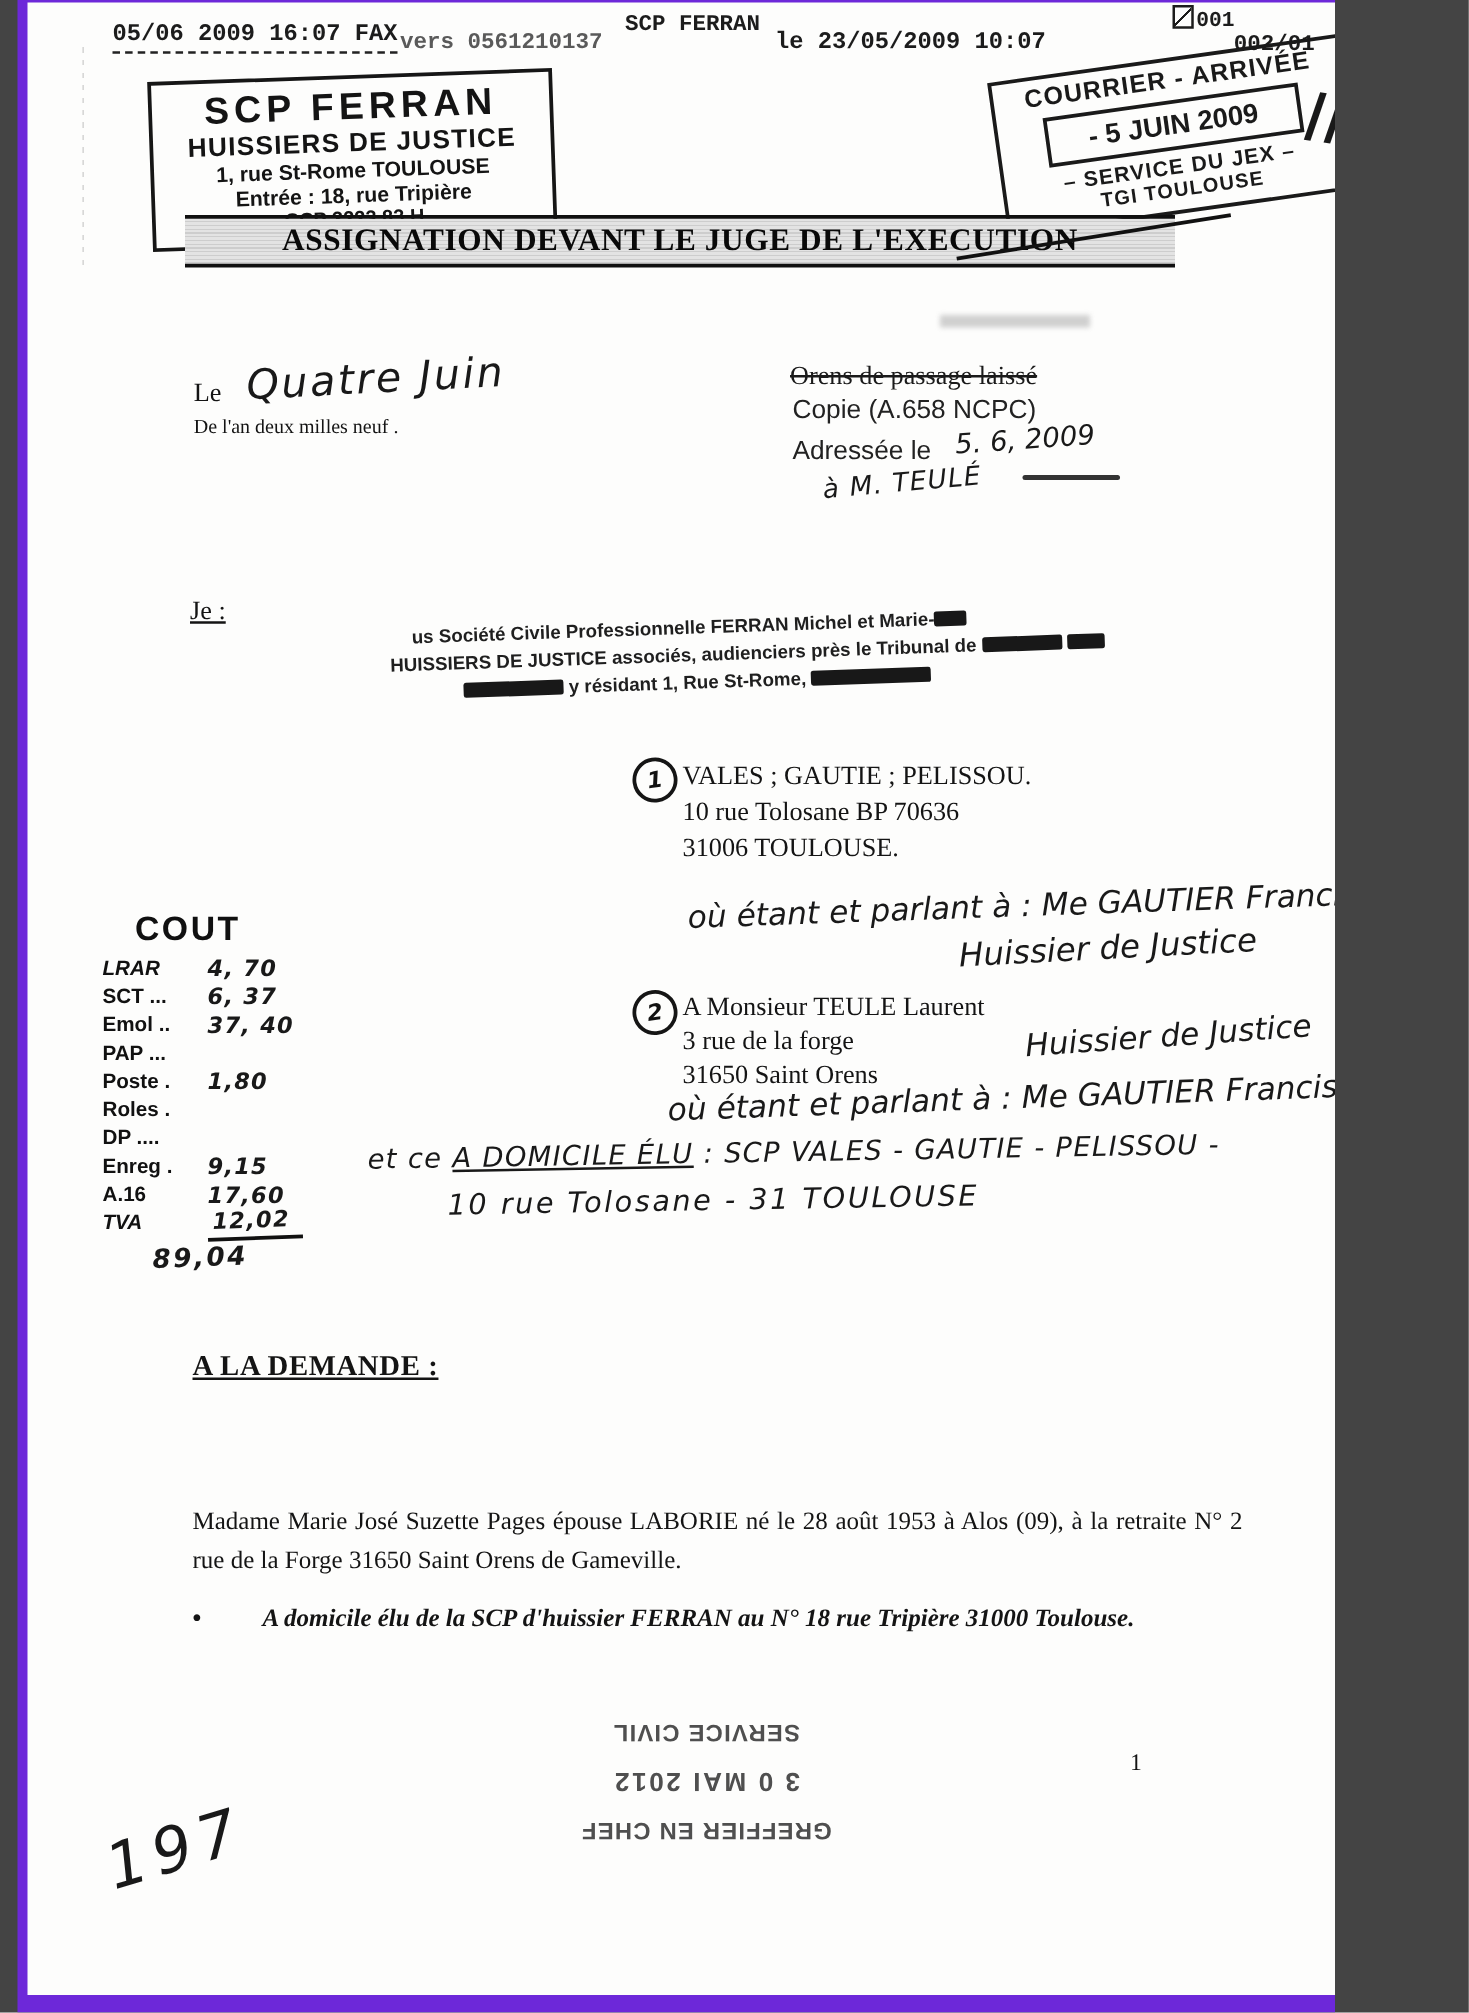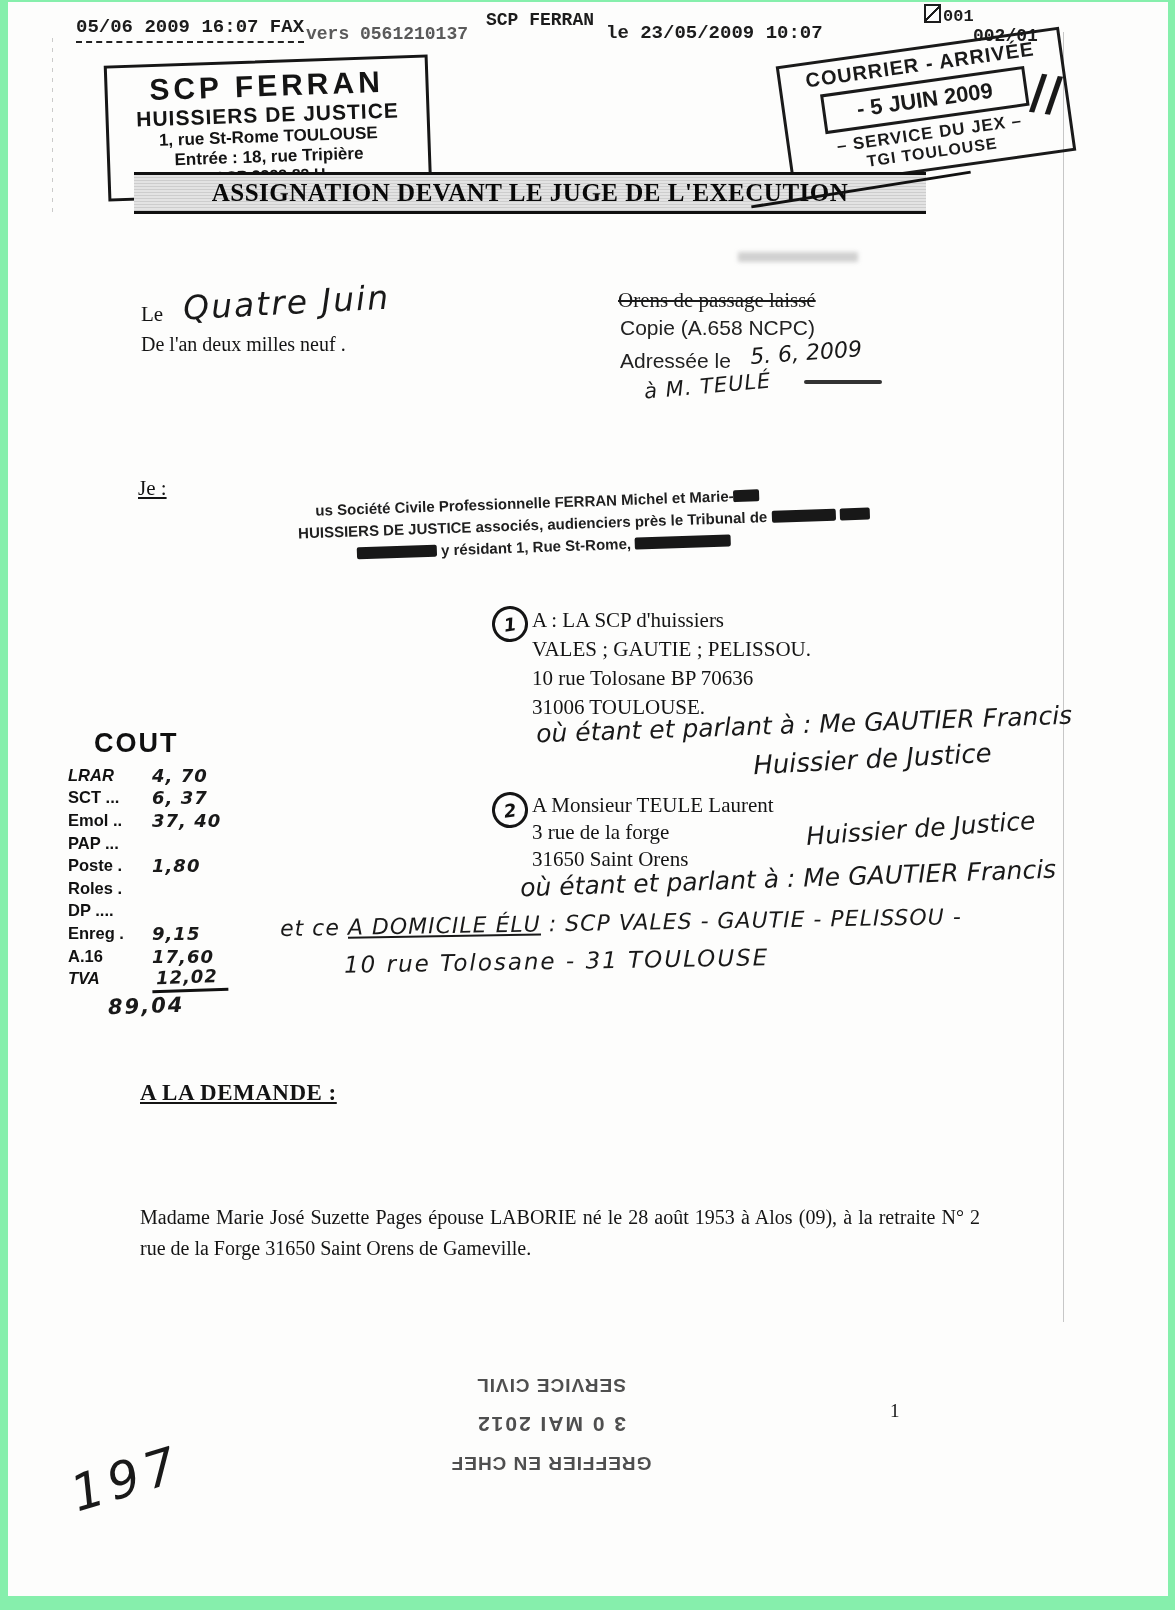--- a/index.html
+++ b/index.html
@@ -1,17 +1,17 @@
 <!DOCTYPE html>
 <html><head>
 <meta charset="utf-8">
 <style>
   html,body{margin:0;padding:0;}
   body{font-family:"Liberation Serif",serif;background:#444;}
-  .scan{position:relative;width:1175px;height:1610px;background:#86efac;overflow:hidden;}
+  .scan{position:relative;width:1054px;height:1610px;background:#6d28d9;overflow:hidden;margin-left:14px;}
   .page{position:absolute;left:8px;top:2px;width:1160px;height:1594px;background:#fdfdfc;overflow:hidden;}
   .abs{position:absolute;}
 
   
   .fax{font-family:"Liberation Mono",monospace;font-weight:bold;color:#1c1c1c;}
   .fax-left{left:68px;top:14px;font-size:19px;border-bottom:2px dashed #222;padding-bottom:3px;}
   .fax-vers{left:298px;top:22px;font-size:18px;color:#5a5a5a;}
   .fax-sender{left:478px;top:8px;font-size:18px;}
   .fax-right{left:598px;top:20px;font-size:19px;}
   .fax-p1{left:916px;top:2px;font-size:17px;}
@@ -41,21 +41,21 @@
   
   .banner{left:126px;top:170px;width:792px;height:36px;border-top:3px solid #101010;border-bottom:3px solid #101010;
     background:repeating-linear-gradient(0deg,#cdcdcd 0 1px,#e3e3e3 1px 3px);
     display:flex;align-items:center;justify-content:center;}
   .banner .t{font-size:25px;font-weight:bold;letter-spacing:.5px;color:#090909;font-family:"Liberation Serif",serif;}
   .banner-strike{left:742px;top:186px;width:222px;height:3px;background:#111;transform:rotate(-9deg);}
 
   
   .serif{font-family:"Liberation Serif",serif;color:#141414;}
   .le{left:133px;top:300px;font-size:21px;}
-  .an{left:133px;top:331px;font-size:20px;}
+  .an{left:133px;top:331px;font-size:16px;}
   .hand{font-family:"DejaVu Sans",sans-serif;font-style:italic;color:#191919;}
   .hw-date{left:175px;top:281px;font-size:33px;transform:rotate(-3deg);letter-spacing:2px;}
   .struck{left:610px;top:286px;font-size:21px;text-decoration:line-through;color:#1a1a1a;}
   .copy{left:612px;top:314px;font-size:21px;font-family:"Liberation Sans",sans-serif;color:#222;}
   .adressee{left:612px;top:347px;font-size:21px;font-family:"Liberation Sans",sans-serif;color:#222;}
   .hw-adr-date{left:742px;top:338px;font-size:22px;transform:rotate(-4deg);}
   .hw-adr-to{left:636px;top:372px;font-size:21px;transform:rotate(-5deg);letter-spacing:1px;}
   .scribble{left:796px;top:378px;width:78px;height:4px;background:#333;border-radius:2px;}
   .smudge{left:730px;top:250px;width:120px;height:10px;background:#bdbdbd;filter:blur(2px);opacity:.7;}
 
@@ -170,21 +170,20 @@
     <div class="abs officer">
       <div class="o1"><span>us Société Civile Professionnelle FERRAN Michel et Marie-</span><span class="redact" style="width:26px;"></span></div>
       <div class="o2"><span>HUISSIERS DE JUSTICE associés, audienciers près le Tribunal de</span> <span class="redact" style="width:64px;"></span> <span class="redact" style="width:30px;"></span></div>
       <div class="o3"><span class="redact" style="width:80px;"></span> <span>y résidant 1, Rue St-Rome,</span> <span class="redact" style="width:96px;"></span></div>
     </div>
 
     <div class="abs circle c1">
         <span>1</span>
       </div>
     <div class="abs serif r1">
-      <div>A :  LA SCP d'huissiers</div>
       <div>VALES ; GAUTIE ; PELISSOU.</div>
       <div>10 rue Tolosane BP 70636</div>
       <div>31006 TOULOUSE.</div>
     </div>
     <div class="abs hand hw-b1a">où étant et parlant à : Me GAUTIER Francis</div>
     <div class="abs hand hw-b1b">Huissier de Justice</div>
 
     <div class="abs cout-title">COUT</div>
     <div class="abs cost">
       <div class="cost-row">
@@ -239,20 +238,21 @@
       <div>31650 Saint Orens</div>
     </div>
     <div class="abs hand hw-b2a">Huissier de Justice</div>
     <div class="abs hand hw-b2b">où étant et parlant à : Me GAUTIER Francis</div>
 
     <div class="abs hand hw-dom1"><span>et ce </span><span class="u">A DOMICILE ÉLU</span><span> :  SCP VALES - GAUTIE - PELISSOU -</span></div>
     <div class="abs hand hw-dom2">10 rue Tolosane - 31 TOULOUSE</div>
 
     <div class="abs serif demande-h">A LA DEMANDE :</div>
     <div class="abs serif para para2">Madame Marie José Suzette Pages épouse LABORIE né le 28 août 1953 à Alos (09), à la retraite  N° 2 rue de la Forge 31650 Saint Orens de Gameville.</div>
+    <div class="abs serif bullet"><span class="dot">•</span><span>A domicile élu de la SCP d'huissier FERRAN au N° 18 rue Tripière 31000 Toulouse.</span></div>
 
     <div class="abs footer-stamp">
       <div class="f1">GREFFIER EN CHEF</div>
       <div class="f2">3 0 MAI 2012</div>
       <div class="f3">SERVICE CIVIL</div>
     </div>
 
     <div class="abs serif pageno">1</div>
     <div class="abs hand folio">197</div>
 

